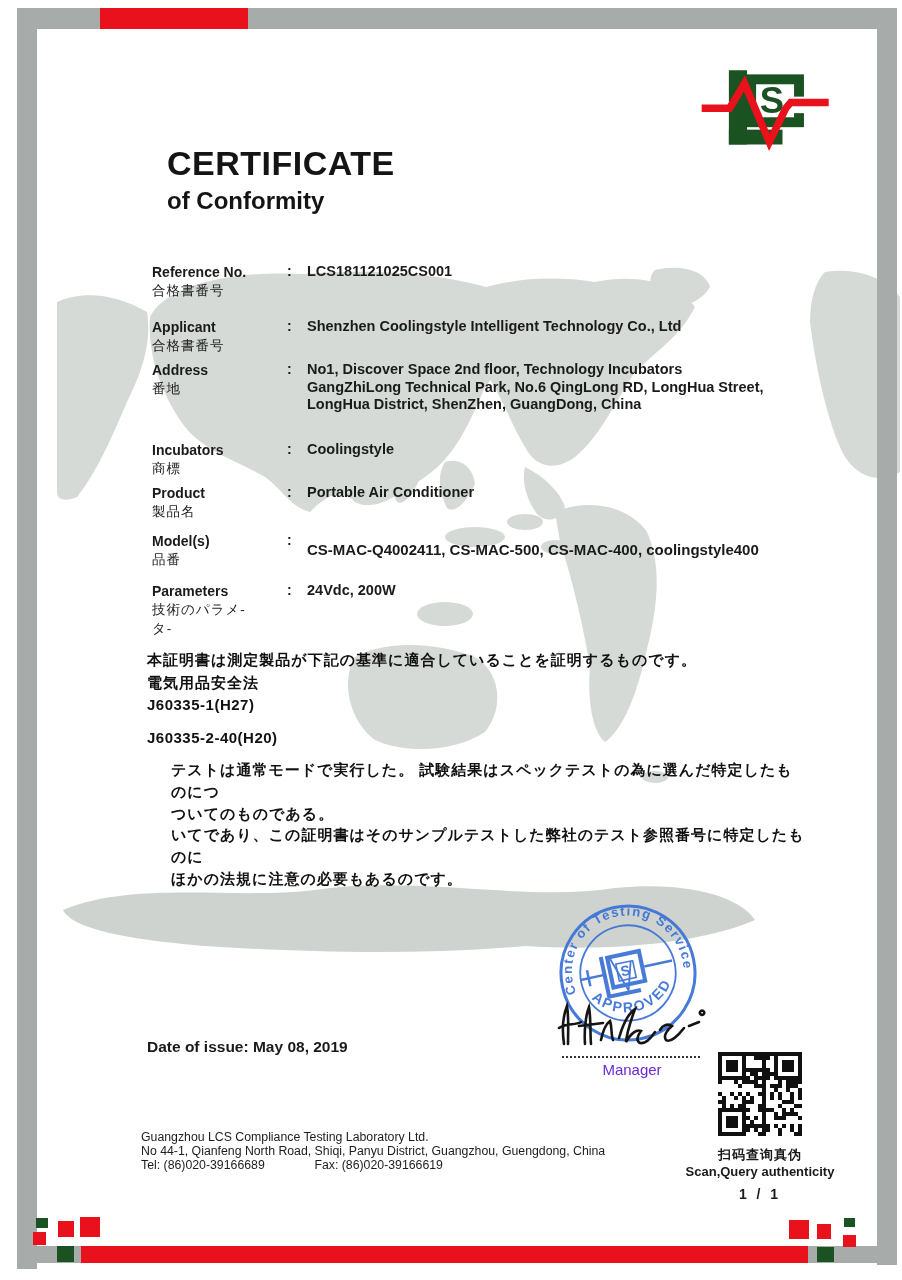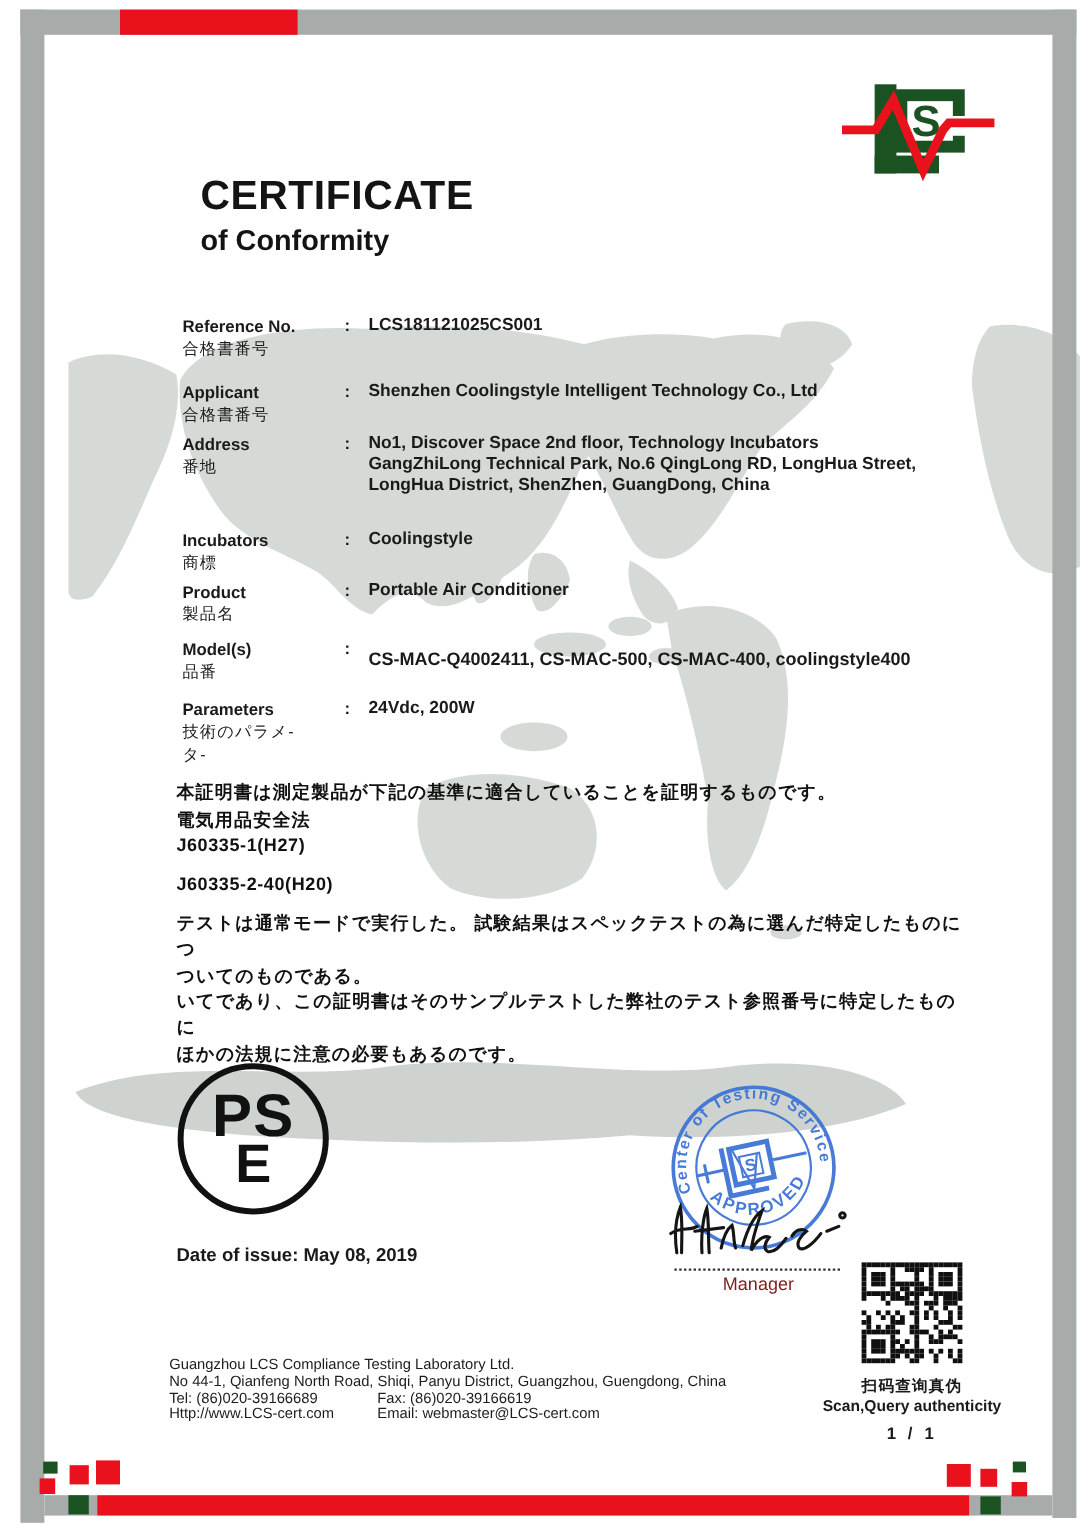--- a/index.html
+++ b/index.html
@@ -19,34 +19,34 @@
 
   .row{position:absolute;left:152px;width:740px;}
   .row .lbl{position:absolute;left:0;top:0;width:140px;font-weight:bold;font-size:14px;line-height:18px;}
   .row .lbl .jp{font-weight:400;font-size:13.5px;line-height:19px;letter-spacing:1px;}
   .row .colon{position:absolute;left:135px;top:0;font-weight:bold;font-size:14px;}
   .row .val{position:absolute;left:155px;top:0;width:580px;font-weight:bold;font-size:14.5px;line-height:17.5px;}
   .row .val.big{font-size:15px;}
 
   .jtext{position:absolute;left:147px;font-weight:600;font-size:15px;letter-spacing:1px;color:#111;}
   .jstd{font-weight:bold;letter-spacing:0.5px;font-size:15px;}
-  .notes div{line-height:21.8px;}
+  .notes div{line-height:21.8px;margin-left:24px;}
 
   .pse{position:absolute;left:148px;top:886px;width:116px;height:116px;border:5px solid #111;
        border-radius:50%;display:flex;flex-direction:column;align-items:center;justify-content:center;}
   .pse .ps{font-size:50px;font-weight:bold;line-height:0.85;letter-spacing:1px;color:#111;}
   .pse .e{font-size:45px;font-weight:bold;line-height:0.82;color:#111;}
 
   .date{position:absolute;left:147px;top:1038px;font-size:15.5px;font-weight:bold;}
 
   .stamp{position:absolute;left:558px;top:903px;width:140px;height:140px;transform:rotate(-12deg);opacity:0.95;}
 
   .sig{position:absolute;left:556px;top:1000px;width:152px;}
   .sig .dots{border-top:2px dotted #333;width:138px;margin:0 0 3px 6px;}
-  .sig .who{text-align:center;font-size:15px;color:#7f1d1d;}
+  .sig .who{text-align:center;font-size:15px;color:#6d28d9;}
 
   .qrblock{position:absolute;left:672px;top:1052px;width:176px;text-align:center;}
   .qr{position:relative;width:84px;height:84px;margin:0 auto;background:#fff;}
   .qr b{position:absolute;width:4px;height:4px;background:#101010;}
   .qrcn{margin-top:10px;font-size:13px;font-weight:bold;letter-spacing:1px;}
   .qren{font-size:13px;font-weight:bold;}
   .qrpage{margin-top:7px;font-size:14px;font-weight:bold;letter-spacing:3px;}
 
   .footer{position:absolute;left:141px;top:1131px;font-size:12.3px;line-height:13.8px;color:#1d1d1d;}
   .footer .c1{display:inline-block;width:170px;}
@@ -182,24 +182,20 @@
   <div class="jtext" style="top:674px;">電気用品安全法</div>
   <div class="jtext jstd" style="top:696px;">J60335-1(H27)</div>
   <div class="jtext jstd" style="top:729px;">J60335-2-40(H20)</div>
   <div class="jtext notes" style="top:759px;width:660px;">
     <div>テストは通常モードで実行した。 試験結果はスペックテストの為に選んだ特定したものにつ</div>
     <div>ついてのものである。</div>
     <div>いてであり、この証明書はそのサンプルテストした弊社のテスト参照番号に特定したものに</div>
     <div>ほかの法規に注意の必要もあるのです。</div>
   </div>
 
-  <div class="pse">
-    <div class="ps">PS</div>
-    <div class="e">E</div>
-  </div>
 
   <div class="date">Date of issue: May 08, 2019</div>
 
   <svg class="stamp" viewBox="0 0 138 138">
     <circle cx="69" cy="69" r="66" fill="none" stroke="#3f74d6" stroke-width="3"></circle>
     <circle cx="69" cy="69" r="47" fill="none" stroke="#3f74d6" stroke-width="1.8"></circle>
     <defs>
       <path id="arcT" d="M 16,82 A 55,55 0 1 1 122,82" fill="none"></path>
       <path id="arcB" d="M 26,82 A 49,49 0 0 0 112,82" fill="none"></path>
     </defs>
@@ -472,19 +468,15 @@
     <div class="qrpage">1 / 1</div>
   </div>
 
   <div class="footer">
     <div>Guangzhou LCS Compliance Testing Laboratory Ltd.</div>
     <div>No 44-1, Qianfeng North Road, Shiqi, Panyu District, Guangzhou, Guengdong, China</div>
     <div>
       <span class="c1">Tel: (86)020-39166689</span>
       <span>Fax: (86)020-39166619</span>
     </div>
-    <div>
-      <span class="c1">Http://www.LCS-cert.com</span>
-      <span>Email: webmaster@LCS-cert.com</span>
-    </div>
   </div>
 
 </div>
 
 </body></html>

